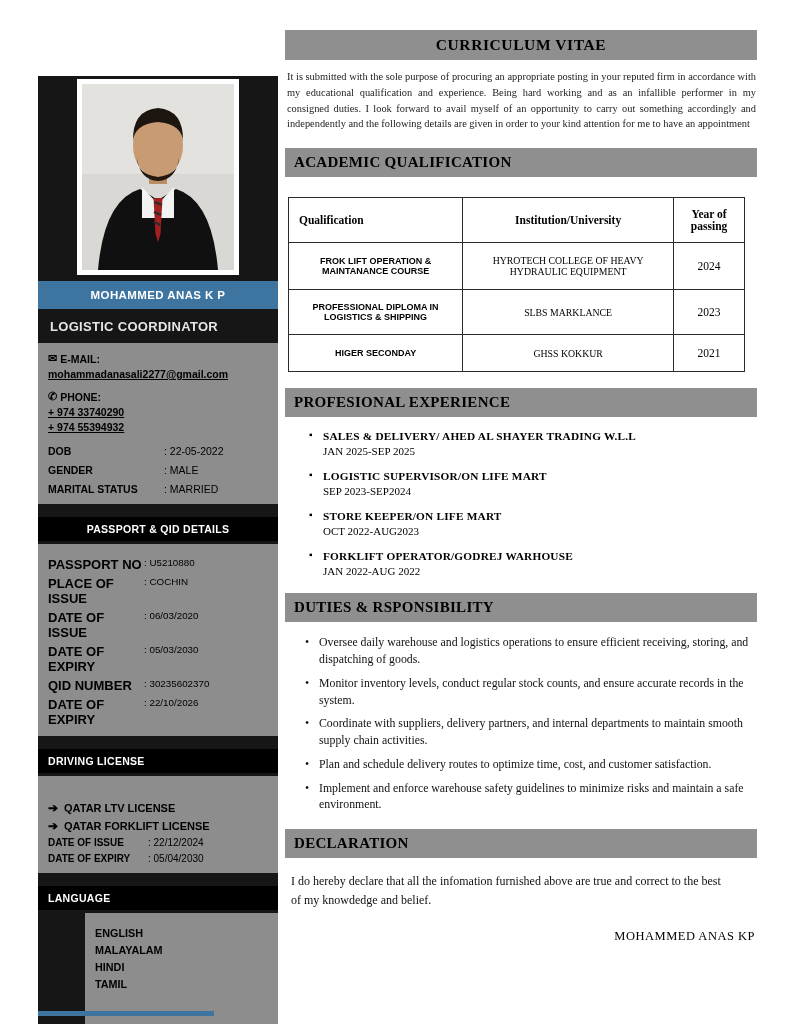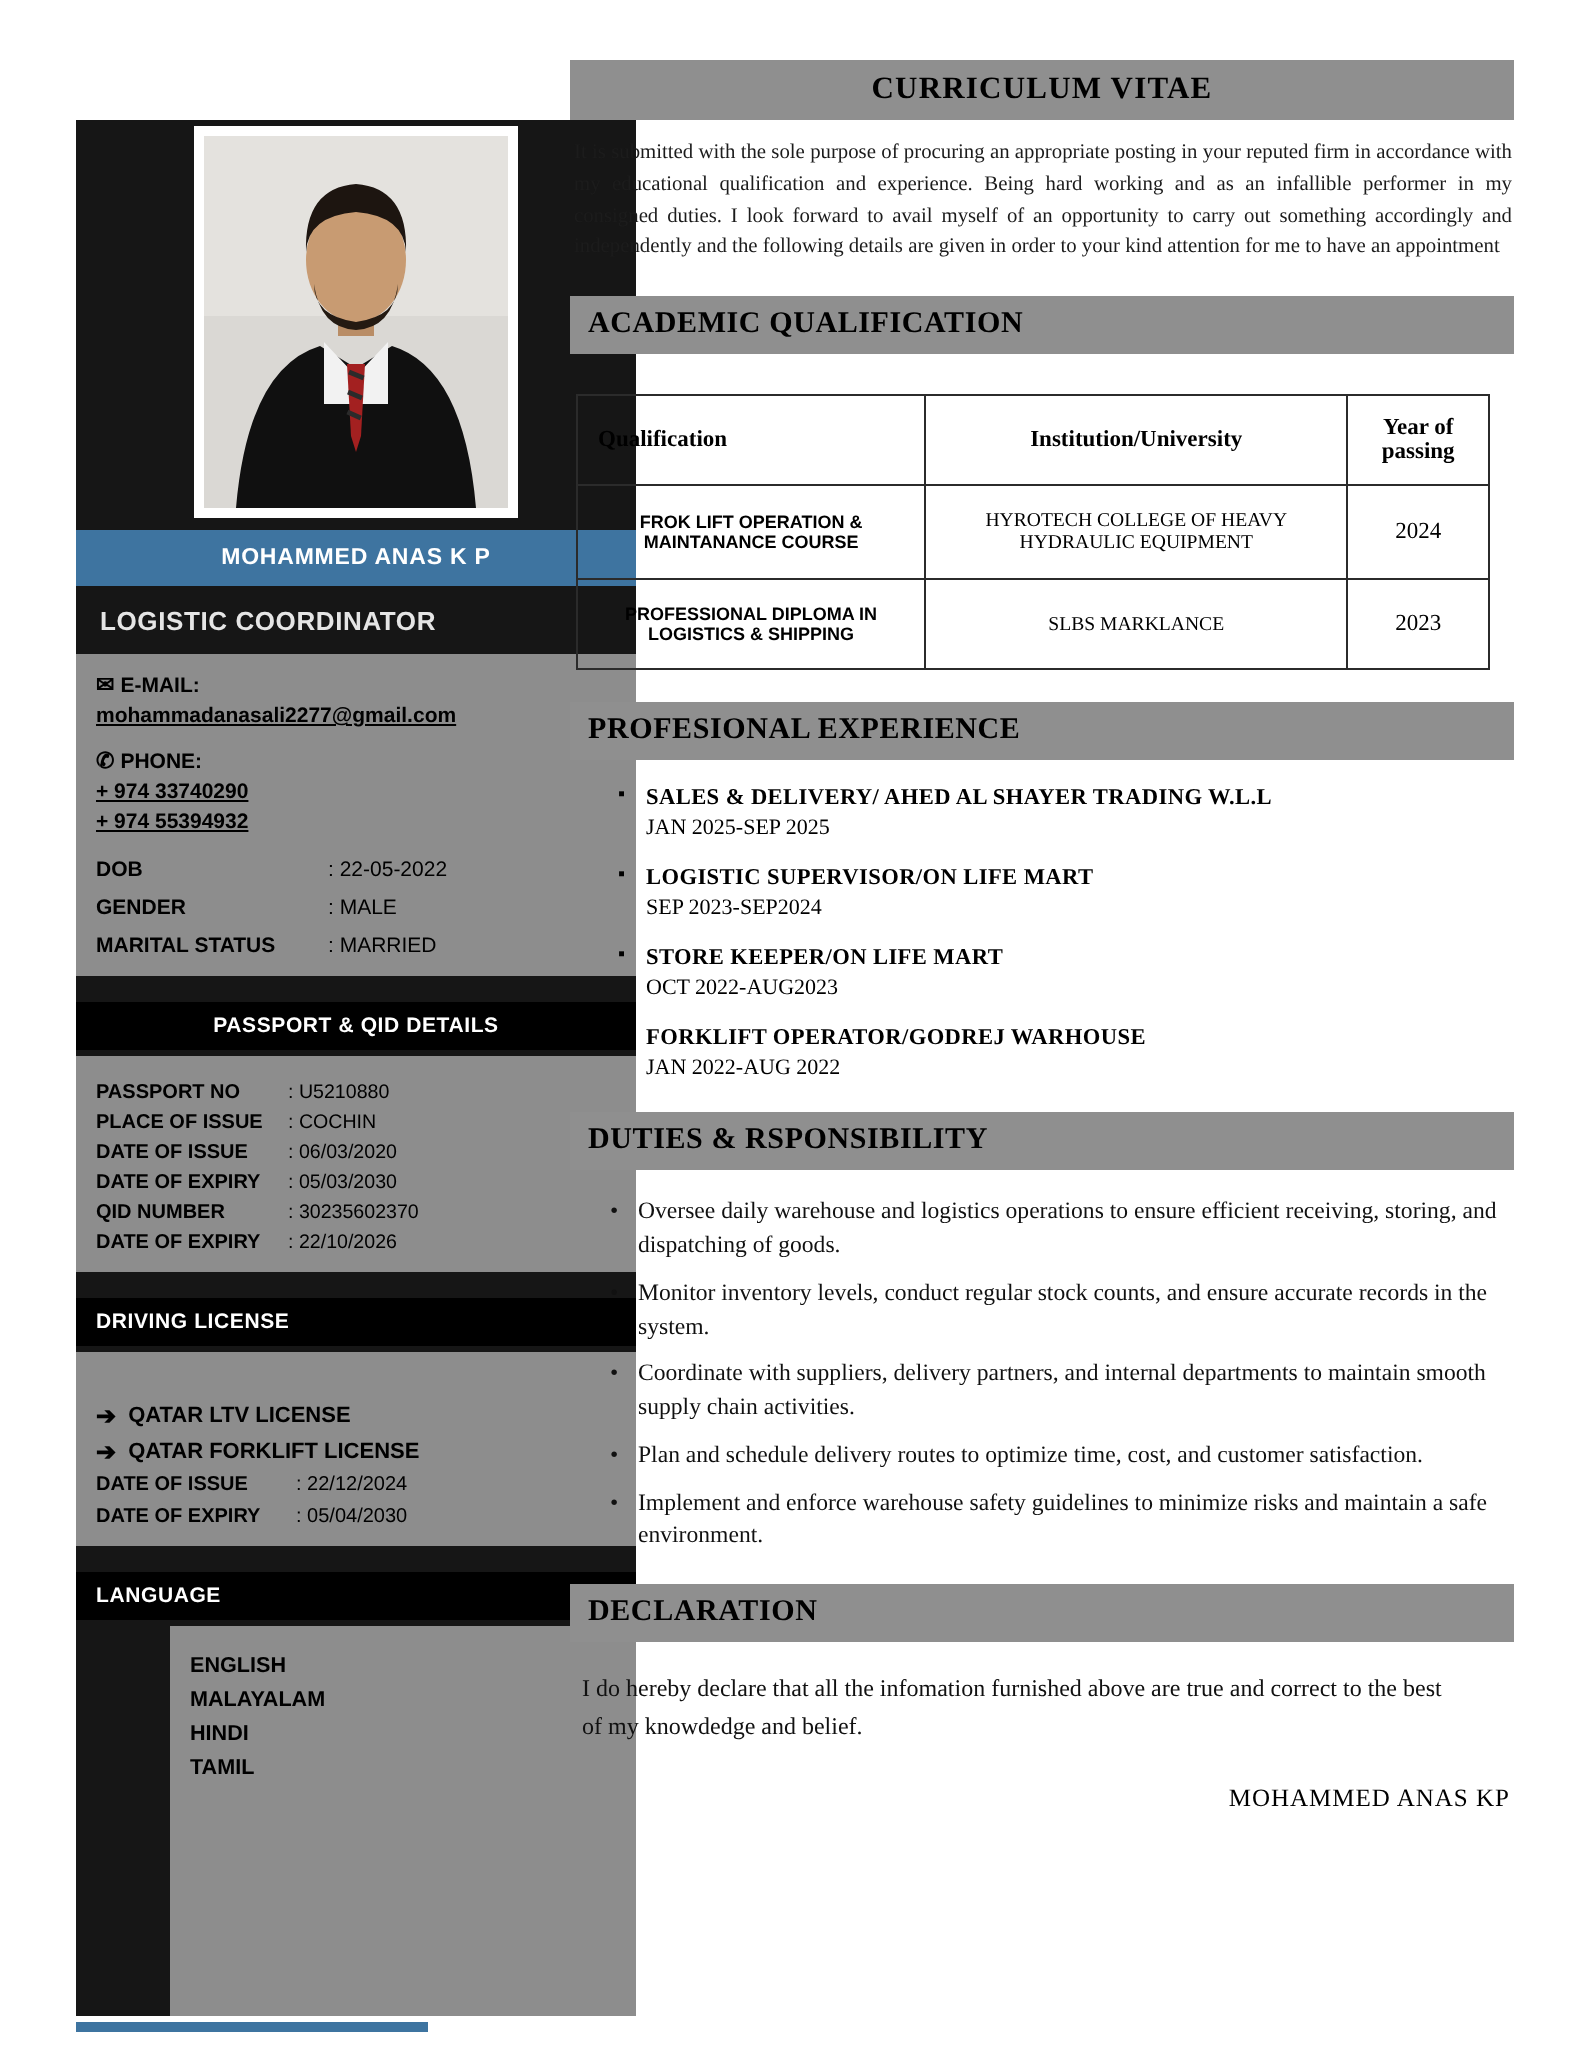--- a/index.html
+++ b/index.html
@@ -4,21 +4,21 @@
 <style>
   * { box-sizing: border-box; }
   html,body { margin:0; padding:0; background:#ffffff; }
   .page {
     position:relative; width:791px; height:1024px; background:#ffffff;
     font-family:"Liberation Serif", serif; overflow:hidden;
   }
 
   
   .sidebar {
-    position:absolute; left:38px; top:60px; width:280px; height:948px;
+    position:absolute; left:38px; top:76px; width:240px; height:948px;
     background:var(--sidebar-black, #161616);
     display:flex; flex-direction:column;
   }
   .photo-wrap { display:flex; justify-content:center; padding-top:3px; }
   .photo { background:#ffffff; padding:5px; line-height:0; }
   .name-banner {
     margin-top:6px; background:var(--accent-blue, #3e74a0); color:#fff;
     font:700 11.5px "Liberation Sans", sans-serif; text-align:center;
     padding:8px 4px; letter-spacing:.4px;
   }
@@ -37,21 +37,21 @@
     font-family:"Liberation Sans", sans-serif;
   }
   .icon-label { display:flex; align-items:center; gap:3px; font:700 10.5px "Liberation Sans", sans-serif; }
   .icon-label.mt { margin-top:10px; }
   .icn { font-size:11px; }
   .value { font:700 10.5px "Liberation Sans", sans-serif; margin-top:3px; word-break:break-all;text-decoration:underline; }
   .kv { display:flex; margin-top:7px; }
   .kv .k { flex:0 0 116px; font:700 10.5px "Liberation Sans", sans-serif; }
   .kv .v { font:400 10.5px "Liberation Sans", sans-serif; }
   .gray-panel.passport .kv { margin-top:4px; }
-  .gray-panel.passport .kv .k { flex:0 0 96px; font-size:10px; }
+  .gray-panel.passport .kv .k { flex:0 0 96px; font-size:13px; }
   .gray-panel.passport .kv .v { font-size:9.8px; }
   .gray-panel.driving { padding-top:20px; }
   .license { display:flex; align-items:center; gap:6px; font:700 11px "Liberation Sans", sans-serif; margin-top:6px; }
   .arrow { font-size:12px; line-height:1; }
   .gray-panel.driving .kv { margin-top:5px; }
   .gray-panel.driving .kv .k { flex:0 0 100px; font-size:10px; }
   .gray-panel.driving .kv .v { font-size:10px; }
   .gray-panel.lang { flex:1;margin-left:47px; }
   .lang-item { font:700 10.8px "Liberation Sans", sans-serif; margin:5px 0; }
   .footer-bar { position:absolute; left:38px; top:1011px; width:176px; height:5px; background:var(--accent-blue, #3e74a0); }
@@ -221,20 +221,25 @@
         <tr>
           <td class="td-q">FROK LIFT OPERATION &amp; MAINTANANCE COURSE</td>
           <td class="td-i">HYROTECH COLLEGE OF HEAVY HYDRAULIC EQUIPMENT</td>
           <td class="td-y">2024</td>
         </tr>
         <tr>
           <td class="td-q">PROFESSIONAL DIPLOMA IN LOGISTICS &amp; SHIPPING</td>
           <td class="td-i">SLBS MARKLANCE</td>
           <td class="td-y">2023</td>
         </tr>
+        <tr>
+          <td class="td-q">HIGER SECONDAY</td>
+          <td class="td-i">GHSS KOKKUR</td>
+          <td class="td-y">2021</td>
+        </tr>
       </tbody>
     </table>
 
     <div class="gray-banner">PROFESIONAL EXPERIENCE</div>
 
     <div class="exp-list">
       <div class="exp-item">
         <div class="exp-title">SALES &amp; DELIVERY/ AHED AL SHAYER TRADING W.L.L</div>
         <div class="exp-period">JAN 2025-SEP 2025</div>
       </div>

